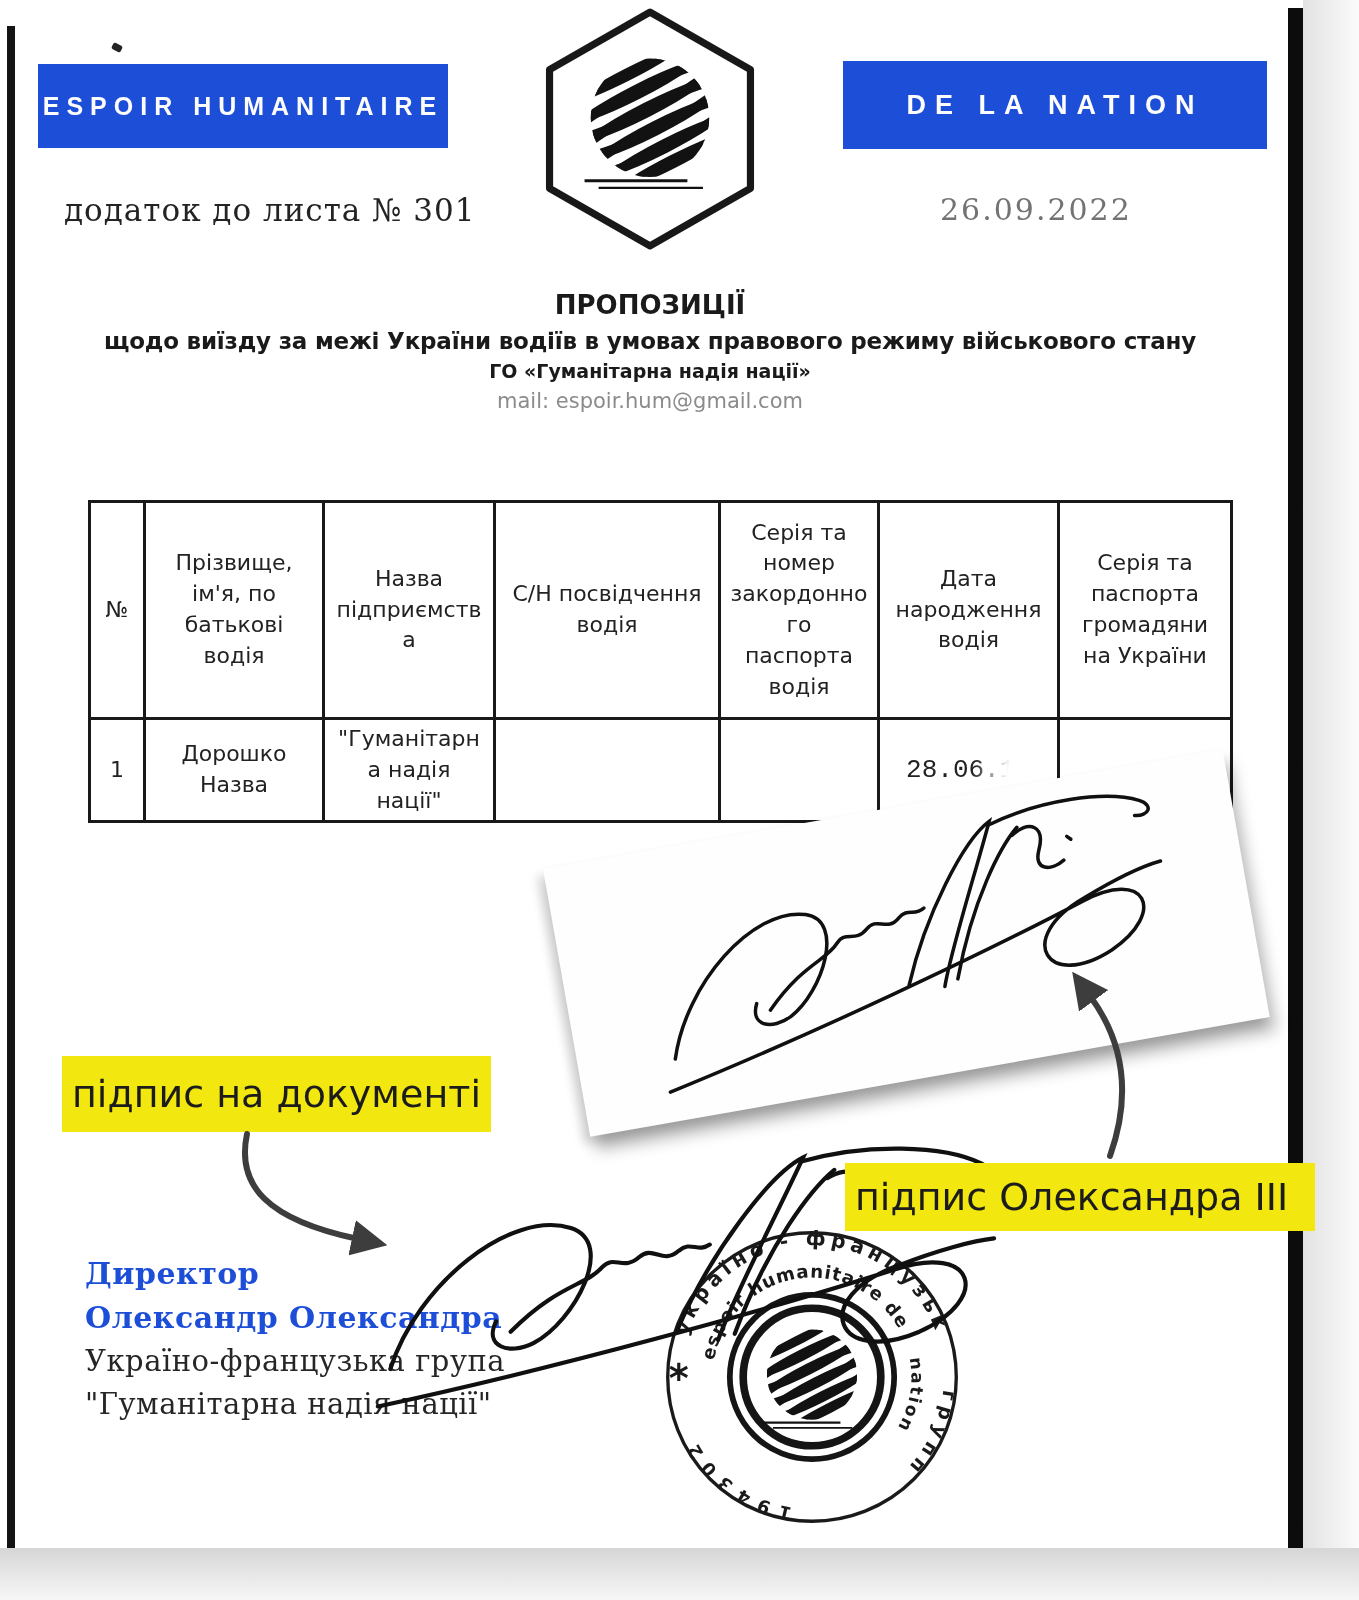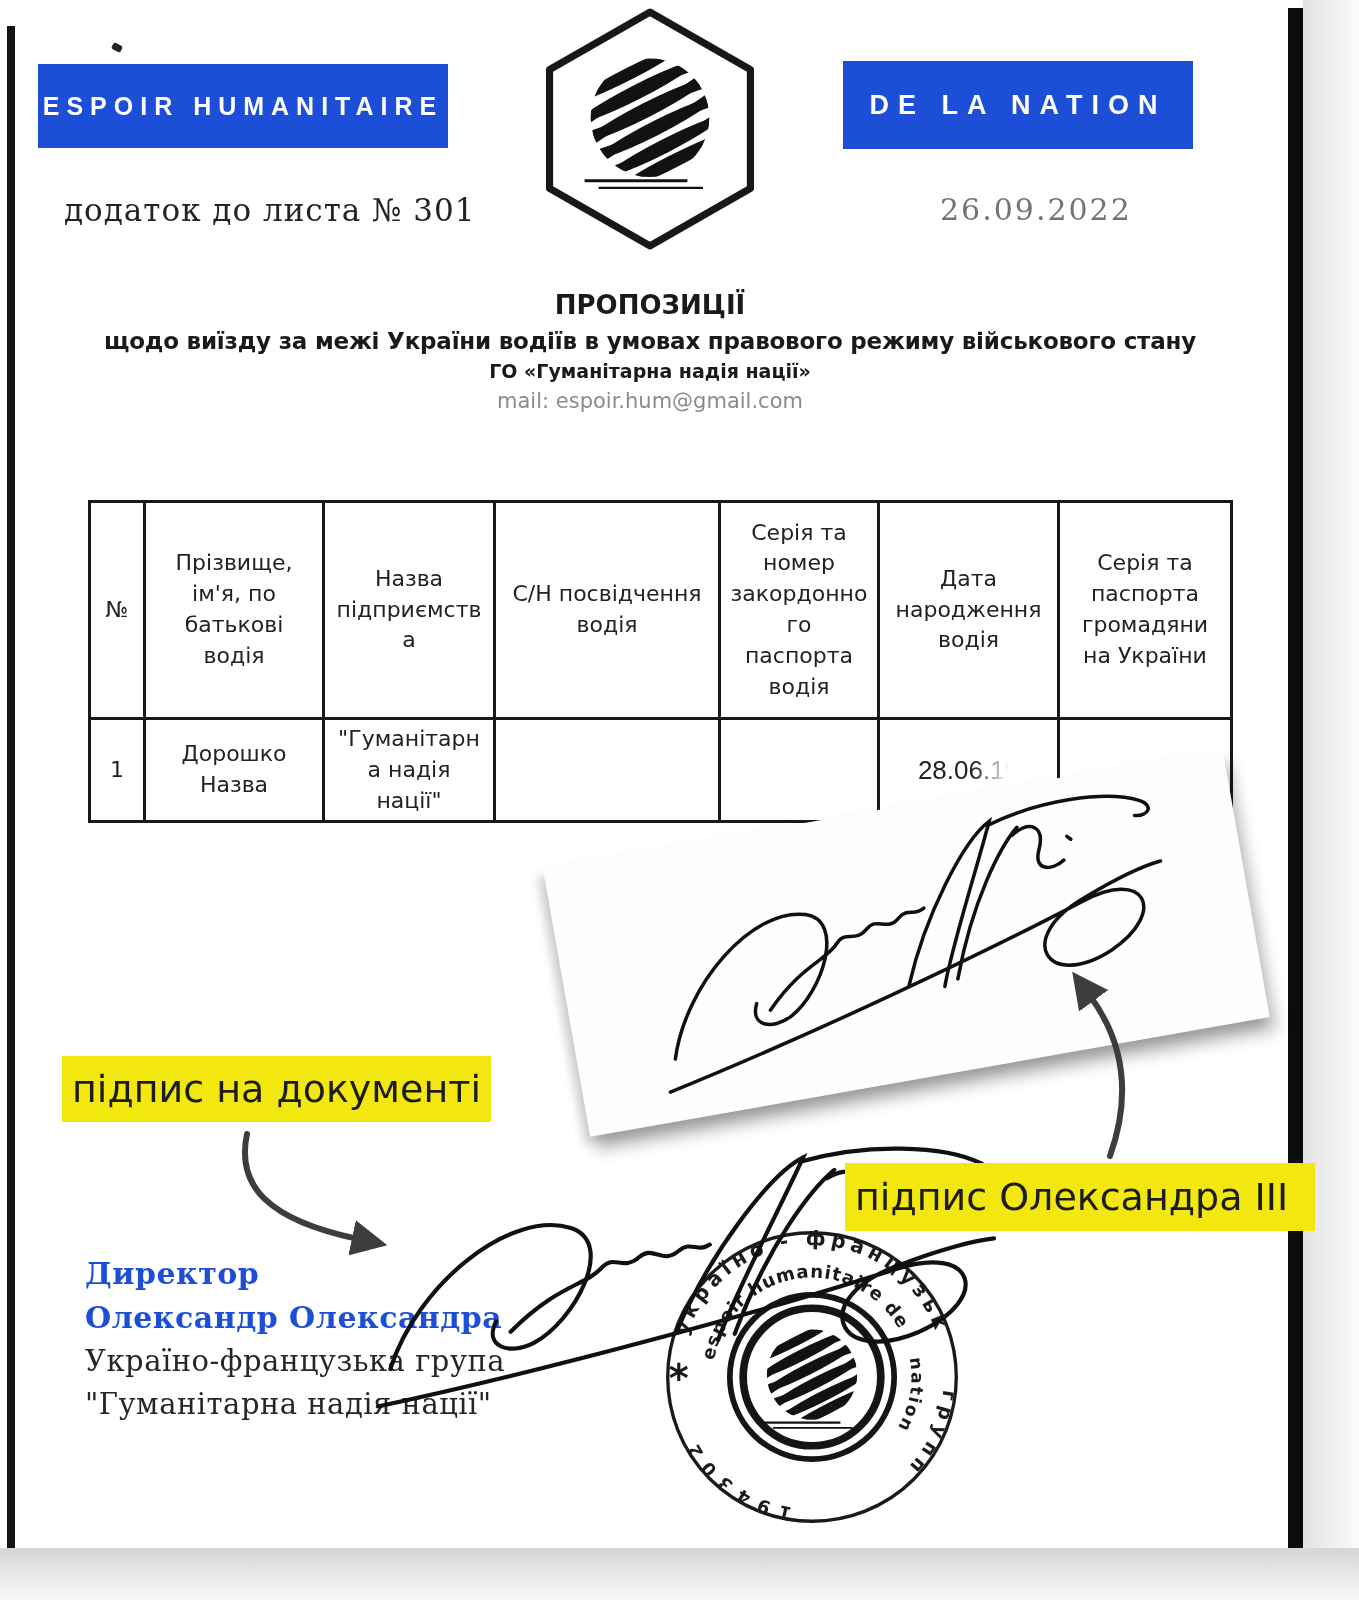--- a/index.html
+++ b/index.html
@@ -9,50 +9,50 @@
   
   .edge-left{left:7px;top:26px;width:8px;height:1522px;background:#141414;}
   .edge-right{left:1288px;top:8px;width:15px;height:1540px;background:#0c0c0c;}
   .right-shade{left:1303px;top:0;width:56px;height:1548px;background:linear-gradient(to right,#e2e2e2,#fbfbfb);}
   .bottom-shade{left:0;top:1548px;width:1359px;height:52px;background:linear-gradient(to bottom,#d6d6d6,#f7f7f7);z-index:40;}
   .speck{left:112px;top:44px;width:10px;height:7px;background:#242424;transform:rotate(28deg);border-radius:2px;}
   
   .banner{background:#1d4ed8;color:#fdfdfd;font-family:"Liberation Sans","DejaVu Sans",sans-serif;
           font-weight:700;display:flex;align-items:center;justify-content:center;white-space:nowrap;}
   .banner-left{left:38px;top:64px;width:410px;height:84px;font-size:25px;letter-spacing:7px;}
-  .banner-right{left:843px;top:61px;width:350px;height:88px;font-size:27px;letter-spacing:9px;text-align:center;}
+  .banner-right{left:843px;top:61px;width:424px;height:88px;font-size:27px;letter-spacing:9px;text-align:center;}
   .serif{font-family:"DejaVu Serif","Liberation Serif",serif;}
   .attachment{left:64px;top:192px;font-size:31px;letter-spacing:1px;color:#232323;}
   .doc-date{left:940px;top:192px;font-size:30px;letter-spacing:2px;color:#737373;}
   .logo{left:527px;top:6px;width:246px;height:246px;}
   
   .heading{left:30px;top:290px;width:1240px;text-align:center;}
   .heading div{white-space:nowrap;}
   .h-title{font-size:26px;font-weight:700;margin-bottom:8px;}
   .h-sub{font-size:23px;font-weight:700;margin-bottom:6px;letter-spacing:-0.2px;}
   .h-org{font-size:19px;font-weight:700;margin-bottom:7px;}
   .h-mail{font-size:21px;color:#8b8b8b;}
   
   .props-table{left:88px;top:500px;width:1142px;border-collapse:collapse;table-layout:fixed;}
   .props-table td{border:3px solid #191919;text-align:center;vertical-align:middle;
                   font-size:22px;line-height:1.4;padding:4px 8px;overflow-wrap:break-word;color:#222;}
   .props-table tr.hdr td{height:206px;}
   .props-table tr.row td{height:92px;}
-  td.birth{font-family:Liberation Sans, sans-serif;font-size:26px;
+  td.birth{font-family:Liberation Mono, monospace;font-size:26px;
            -webkit-mask-image:linear-gradient(100deg,#000 52%,transparent 70%);
            mask-image:linear-gradient(100deg,#000 52%,transparent 70%);}
   
   .card{left:543px;top:869px;width:690px;height:272px;background:#fefefe;
         transform:rotate(-10deg);transform-origin:top left;z-index:10;
         box-shadow:-8px 6px 10px rgba(0,0,0,0.12), 4px 14px 16px rgba(0,0,0,0.30);}
   .card-sig{position:absolute;left:66px;top:6px;width:566px;height:264px;}
   
   .hl{background:#f2e70e;color:#1c1c1c;font-size:38px;white-space:nowrap;z-index:20;
       font-family:"DejaVu Sans",sans-serif;display:flex;align-items:center;padding:0 10px;}
-  .hl-left{left:62px;top:1056px;height:66px;}
+  .hl-left{left:62px;top:1056px;height:76px;}
   .hl-right{left:845px;top:1163px;height:68px;width:450px;}
   .arrows{left:0;top:0;width:1359px;height:1600px;pointer-events:none;z-index:25;}
   
   .signer{left:85px;top:1252px;z-index:5;}
   .signer div{white-space:nowrap;letter-spacing:0.5px;}
   .s-pos,.s-name{font-family:"DejaVu Serif",serif;font-weight:700;font-size:30px;line-height:44px;color:#1d4ed8;}
   .s-org{font-family:"DejaVu Serif",serif;font-size:29px;line-height:43px;color:#262626;}
   .stamp{left:640px;top:1205px;width:344px;height:344px;z-index:6;}
   .doc-sig{left:355px;top:1128px;width:664px;height:312px;z-index:8;}
 </style>

